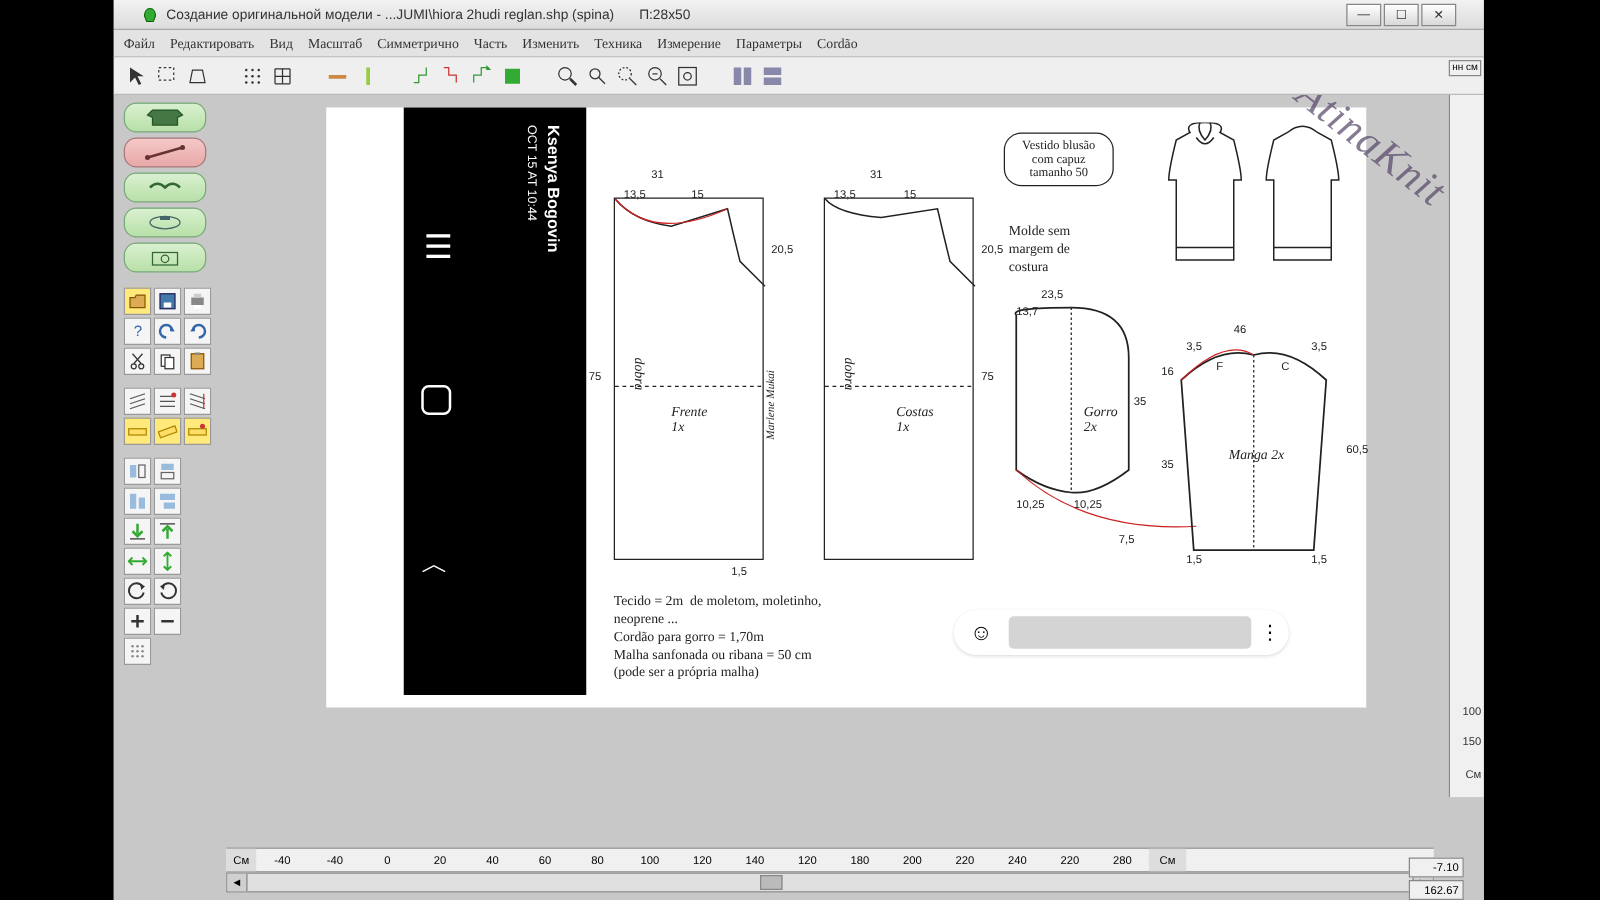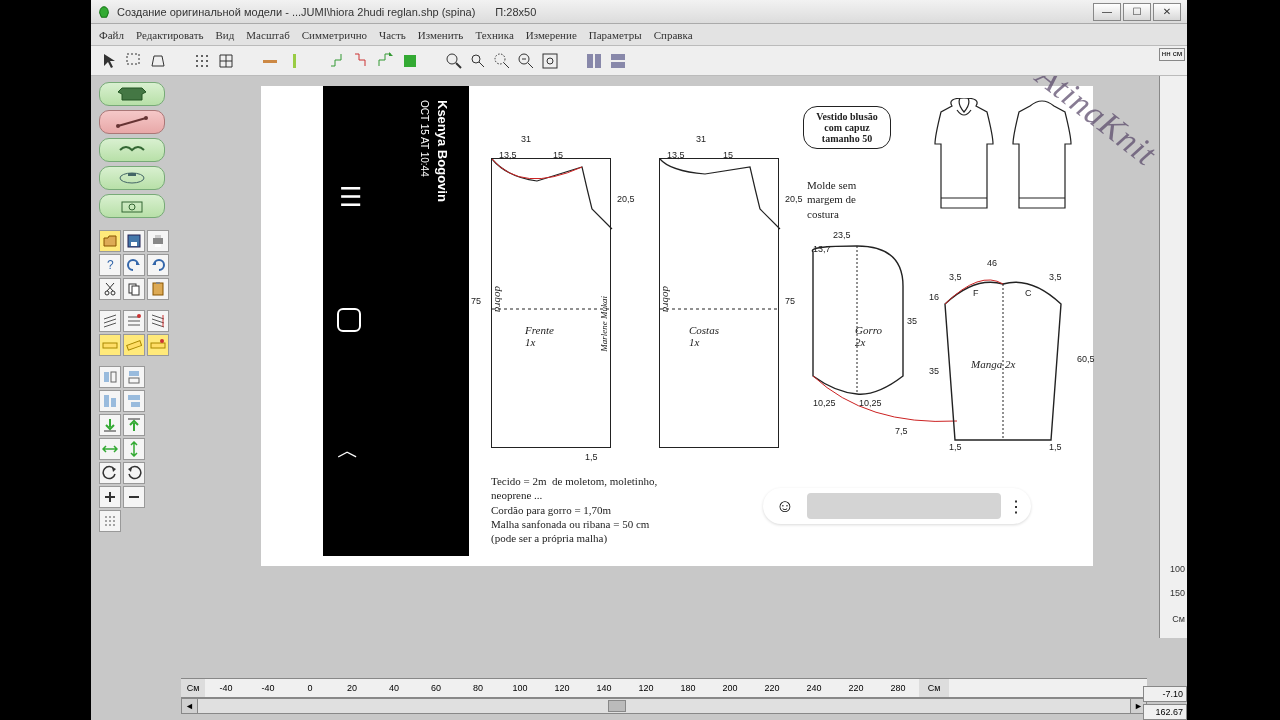--- a/index.html
+++ b/index.html
@@ -1,18 +1,18 @@
 <!DOCTYPE html>
 <html><head>
 <meta charset="utf-8">
 <style>
 * { box-sizing: border-box; margin: 0; padding: 0; font-family: "Segoe UI", Tahoma, sans-serif; }
 body { width: 1280px; height: 720px; background: #000; overflow: hidden; position: relative; }
 .desktop { position: absolute; left: 91px; top: 0; width: 1096px; height: 720px; background: #d8d8d8; }
-.titlebar { height: 24px; background: linear-gradient(#f2f2f2,#dcdcdc); display: flex; align-items: center; padding: 0 6px; font-size: 11px; color: #333; border-bottom: 1px solid #aaa; }
+.titlebar { height: 24px; background: linear-gradient(#f2f2f2,#dcdcdc); display: flex; align-items: center; padding: 0 22px; font-size: 11px; color: #333; border-bottom: 1px solid #aaa; }
 .titlebar .icon { width: 14px; height: 14px; margin-right: 6px; }
 .titlebar .icon svg { width: 14px; height: 14px; }
 .titlebar .spacer { flex: 1; }
 .winbtns { display: flex; gap: 0; }
 .winbtn { width: 28px; height: 18px; border: 1px solid #888; background: linear-gradient(#fff,#d8d8d8); display: flex; align-items: center; justify-content: center; font-size: 10px; color: #333; margin-left: 2px; }
 .menubar { height: 22px; background: #e3e3e3; display: flex; align-items: center; padding: 0 8px; font-size: 11px; gap: 12px; border-bottom: 1px solid #bbb; }
 .menubar span { color: #333; font-family: Liberation Serif, serif; }
 .topbar { height: 30px; background: #efefef; display: flex; align-items: center; padding: 0 8px; gap: 4px; border-bottom: 1px solid #bbb; position: relative; }
 .topbar .grp { display: flex; gap: 2px; margin-right: 18px; }
 .tbtn { width: 22px; height: 22px; display: flex; align-items: center; justify-content: center; }
@@ -32,38 +32,38 @@
 .vruler .tick { position: absolute; right: 2px; }
 .paper { position: absolute; left: 80px; top: 10px; width: 832px; height: 480px; background: #fff; }
 .blackcol { position: absolute; left: 62px; top: 0; width: 146px; height: 470px; background: #000; color: #fff; }
 .blackcol .vt { position: absolute; left: 112px; top: 14px; writing-mode: vertical-rl; font-size: 13px; font-weight: 600; }
 .blackcol .vt2 { position: absolute; left: 96px; top: 14px; writing-mode: vertical-rl; font-size: 10px; }
 .blackcol .ham { position: absolute; left: 16px; top: 96px; font-size: 26px; color: #fff; }
 .blackcol .sq { position: absolute; left: 14px; top: 222px; width: 24px; height: 24px; border: 2px solid #fff; border-radius: 6px; }
 .blackcol .ar { position: absolute; left: 14px; top: 350px; font-size: 22px; color: #fff; }
 .diagram { position: absolute; left: 210px; top: 0; right: 0; bottom: 0; font-size: 10px; color: #222; }
 .diagram .piece { position: absolute; border: 1.5px solid #222; }
-.diagram .lbl { position: absolute; font-style: italic; font-size: 11px; }
+.diagram .lbl { position: absolute; font-style: italic; font-size: 11px; margin-left: 12px; }
 .diagram .dim { position: absolute; font-size: 9px; }
 .diagram .note { position: absolute; font-family: "Comic Sans MS", cursive; font-size: 11px; line-height: 1.3; }
 .hood { position: absolute; }
 .hood svg { overflow: visible; }
 .garment { position: absolute; }
 .garment svg { stroke: #222; stroke-width: 1.2; fill: none; }
-.bubble { position: absolute; border: 1.5px solid #222; border-radius: 14px; padding: 4px 8px; font-family: "Comic Sans MS", cursive; font-size: 10px; text-align: center; line-height: 1.1; background: #fff; font-weight: bold; }
+.bubble { position: absolute; border: 1.5px solid #222; border-radius: 14px; padding: 4px 8px; font-family: "Comic Sans MS", cursive; font-size: 10px; text-align: center; line-height: 1.1; background: #fff; }
 .scriptlbl { font-family: "Brush Script MT", cursive; }
 .bottompanel { position: absolute; left: 90px; bottom: 0; right: 0; height: 82px; background: #c8c8c8; }
 .hruler { position: absolute; left: 0; right: 40px; top: 40px; height: 20px; background: #f0f0f0; border-top: 1px solid #888; border-bottom: 1px solid #888; display: flex; font-size: 9px; }
 .hruler .t { width: 42px; text-align: center; padding-top: 4px; }
 .hscroll { position: absolute; left: 0; right: 40px; top: 60px; height: 16px; background: #e0e0e0; border: 1px solid #888; display: flex; }
 .hscroll .arrow { width: 16px; background: #d0d0d0; border-right: 1px solid #888; text-align: center; font-size: 9px; line-height: 14px; }
 .hscroll .arrow.r { border-right: none; border-left: 1px solid #888; }
 .hscroll .thumb { position: absolute; left: 16px; right: 16px; top: 0; bottom: 0; }
 .hscroll .knob { position: absolute; left: 44%; width: 18px; top: 1px; bottom: 1px; background: #bbb; border: 1px solid #888; }
-.coords { position: absolute; right: 0; bottom: 0; width: 44px; font-size: 9px; }
+.coords { position: absolute; right: 16px; bottom: 0; width: 44px; font-size: 9px; }
 .coords div { border: 1px solid #888; background: #f0f0f0; padding: 2px 3px; text-align: right; margin-top: 2px; }
 .watermark { position: absolute; right: 20px; top: 20px; font-size: 34px; font-family: Georgia, serif; font-style: italic; color: #546; transform: rotate(38deg); opacity: 0.7; pointer-events: none; letter-spacing: 1px; }
 .drawpiece { position: absolute; left: 148px; top: 288px; width: 18px; height: 106px; border: 1px solid #7aa; background: #eef3f8; }
 .chatbar { position: absolute; right: 62px; bottom: 42px; width: 268px; height: 36px; background: #fff; border-radius: 18px; display: flex; align-items: center; box-shadow: 0 1px 3px rgba(0,0,0,0.15); }
 .chatbar .smile { width: 44px; text-align: center; font-size: 18px; }
 .chatbar .inp { flex: 1; height: 26px; background: #d4d4d4; border-radius: 4px; }
 .chatbar .dots { width: 30px; text-align: center; font-size: 16px; }
 .unitbox { position: absolute; right: 2px; top: 2px; width: 26px; font-size: 8px; background: #f0f0f0; border: 1px solid #888; text-align: center; line-height: 1.1; padding: 1px 0; }
 </style>
 </head>
@@ -91,21 +91,21 @@
     <span>Файл</span>
     <span>Редактировать</span>
     <span>Вид</span>
     <span>Масштаб</span>
     <span>Симметрично</span>
     <span>Часть</span>
     <span>Изменить</span>
     <span>Техника</span>
     <span>Измерение</span>
     <span>Параметры</span>
-    <span>Справка</span>
+    <span>Cordão</span>
   </div>
 
   <div class="topbar">
     <div class="grp">
       <div class="tbtn">
           <svg viewBox="0 0 18 18">
             <path d="M3 2 L3 14 L7 10 L10 16 L12 15 L9 9 L14 9 Z" fill="#333"></path>
           </svg>
         </div>
       <div class="tbtn">
@@ -517,21 +517,21 @@
             <svg width="120" height="290" style="position:absolute;left:0;top:0;overflow:visible">
               <path d="M0 0 Q10 12 45 15 L90 8 Q95 30 100 50 Q115 65 120 70" fill="none" stroke="#222" stroke-width="1.2"></path>
               <line x1="0" y1="150" x2="120" y2="150" stroke="#222" stroke-dasharray="3"></line>
             </svg>
           </div>
           <div class="dim" style="left:225px; top:48px">31</div>
           <div class="dim" style="left:196px; top:64px">13,5</div>
           <div class="dim" style="left:252px; top:64px">15</div>
           <div class="dim" style="left:314px; top:108px">20,5</div>
           <div class="dim" style="left:314px; top:210px">75</div>
-          <div class="lbl scriptlbl" style="left:218px; top:238px; white-space:pre">Costas
+          <div class="lbl scriptlbl" style="left:234px; top:238px; white-space:pre">Costas
 1x</div>
           <div class="lbl scriptlbl" style="left:190px; top:200px; writing-mode:vertical-rl">dobra</div>
 
           <div class="bubble" style="left:332px; top:20px; width:88px; white-space:pre">Vestido blusão
 com capuz
 tamanho 50</div>
           <div class="note" style="left:336px; top:92px; white-space:pre">Molde sem
 margem de
 costura</div>
 

